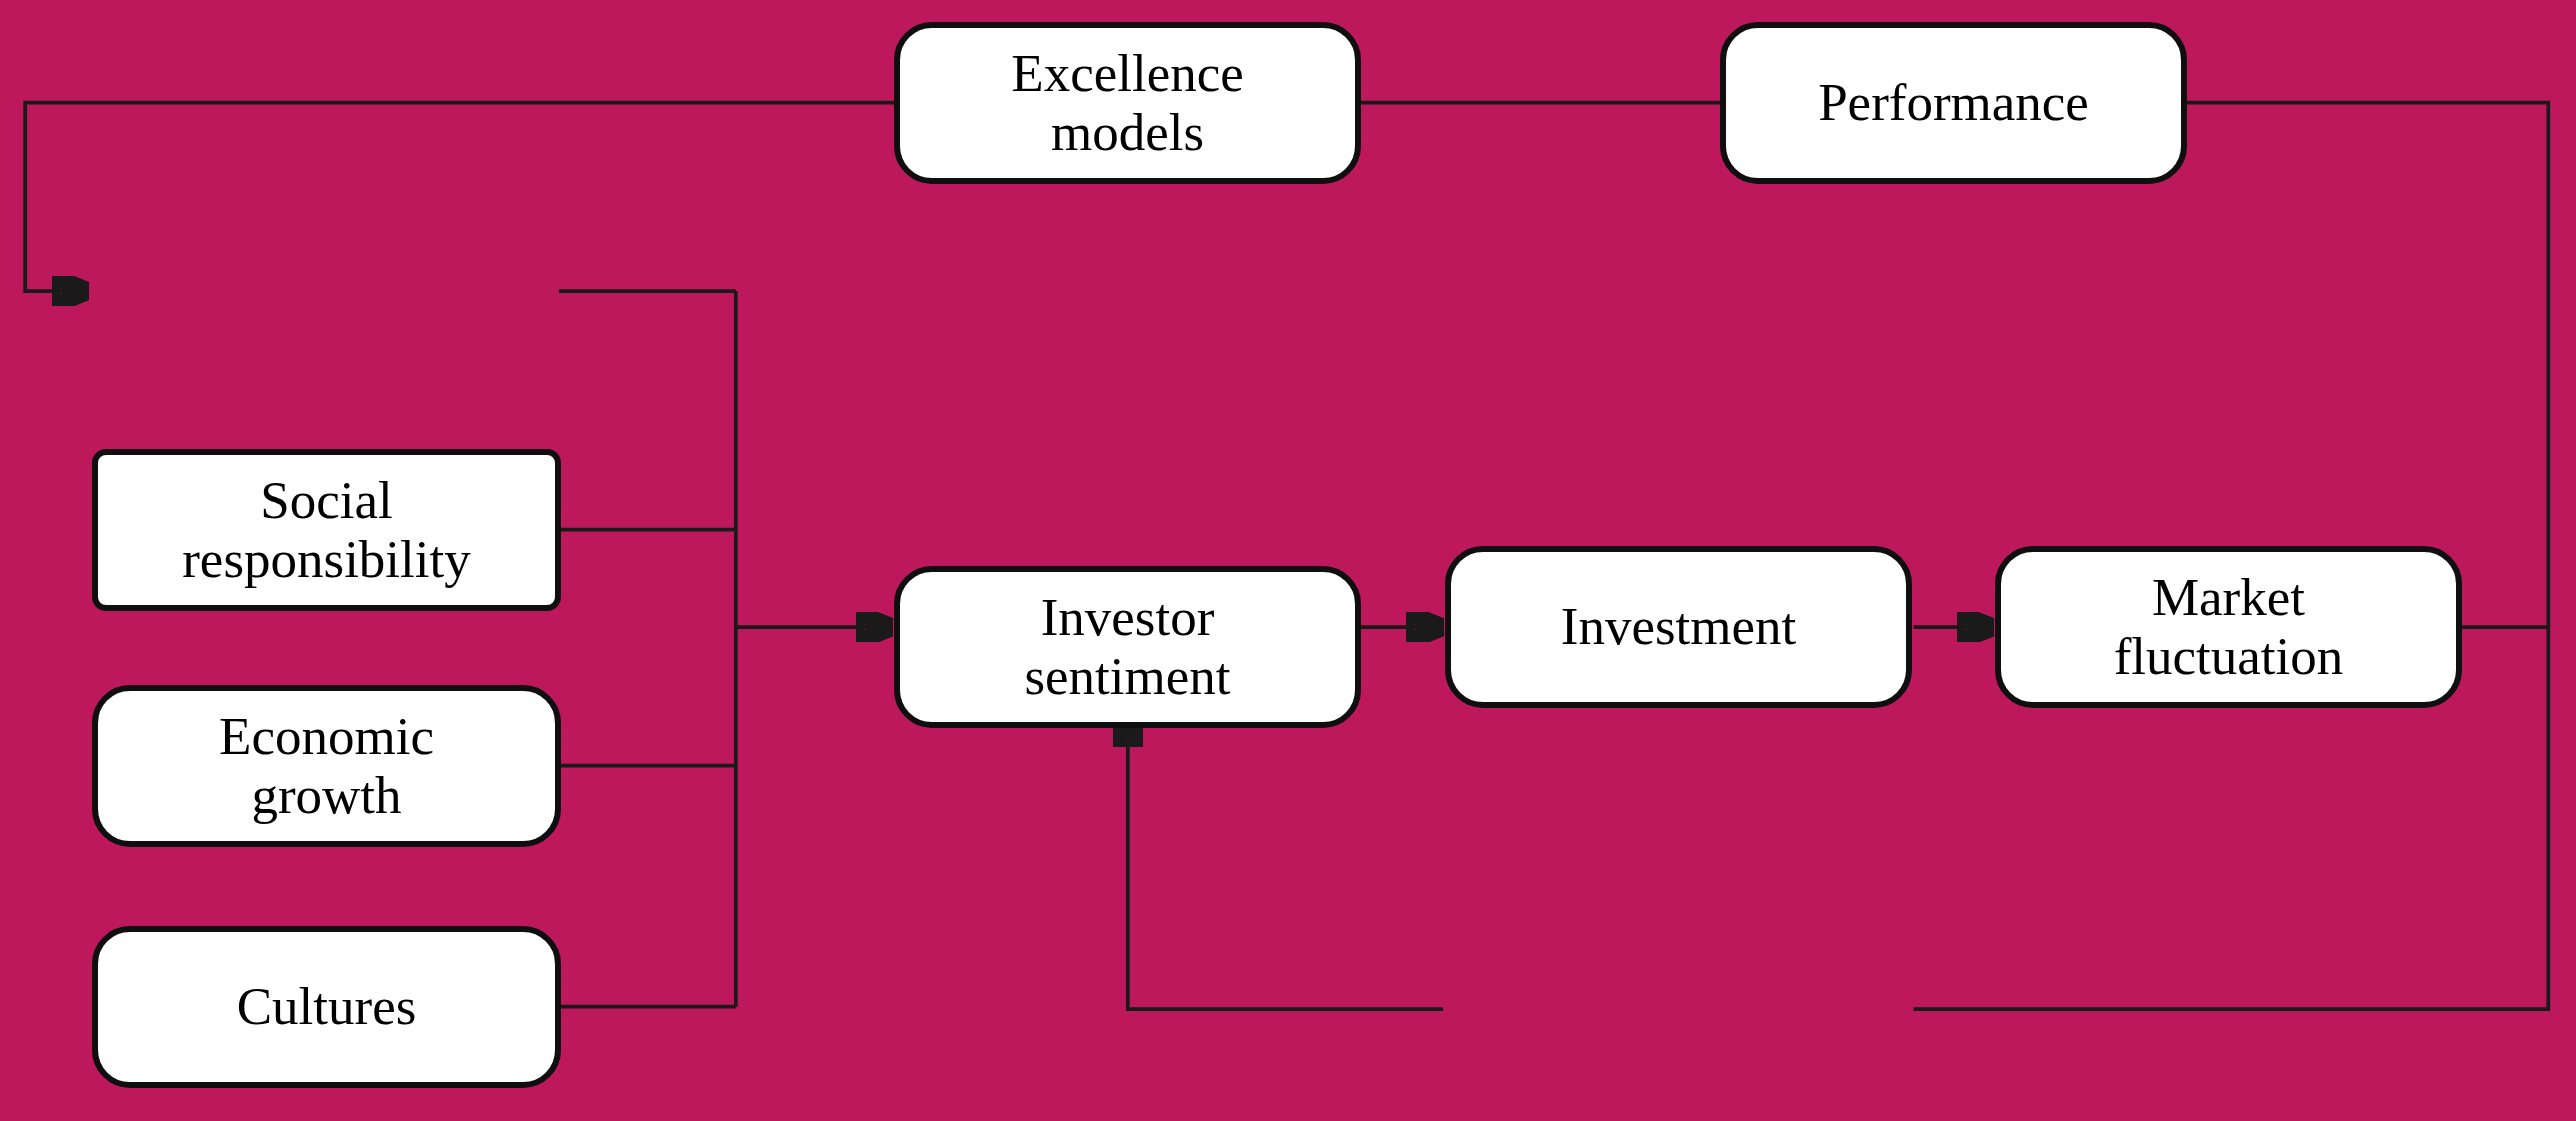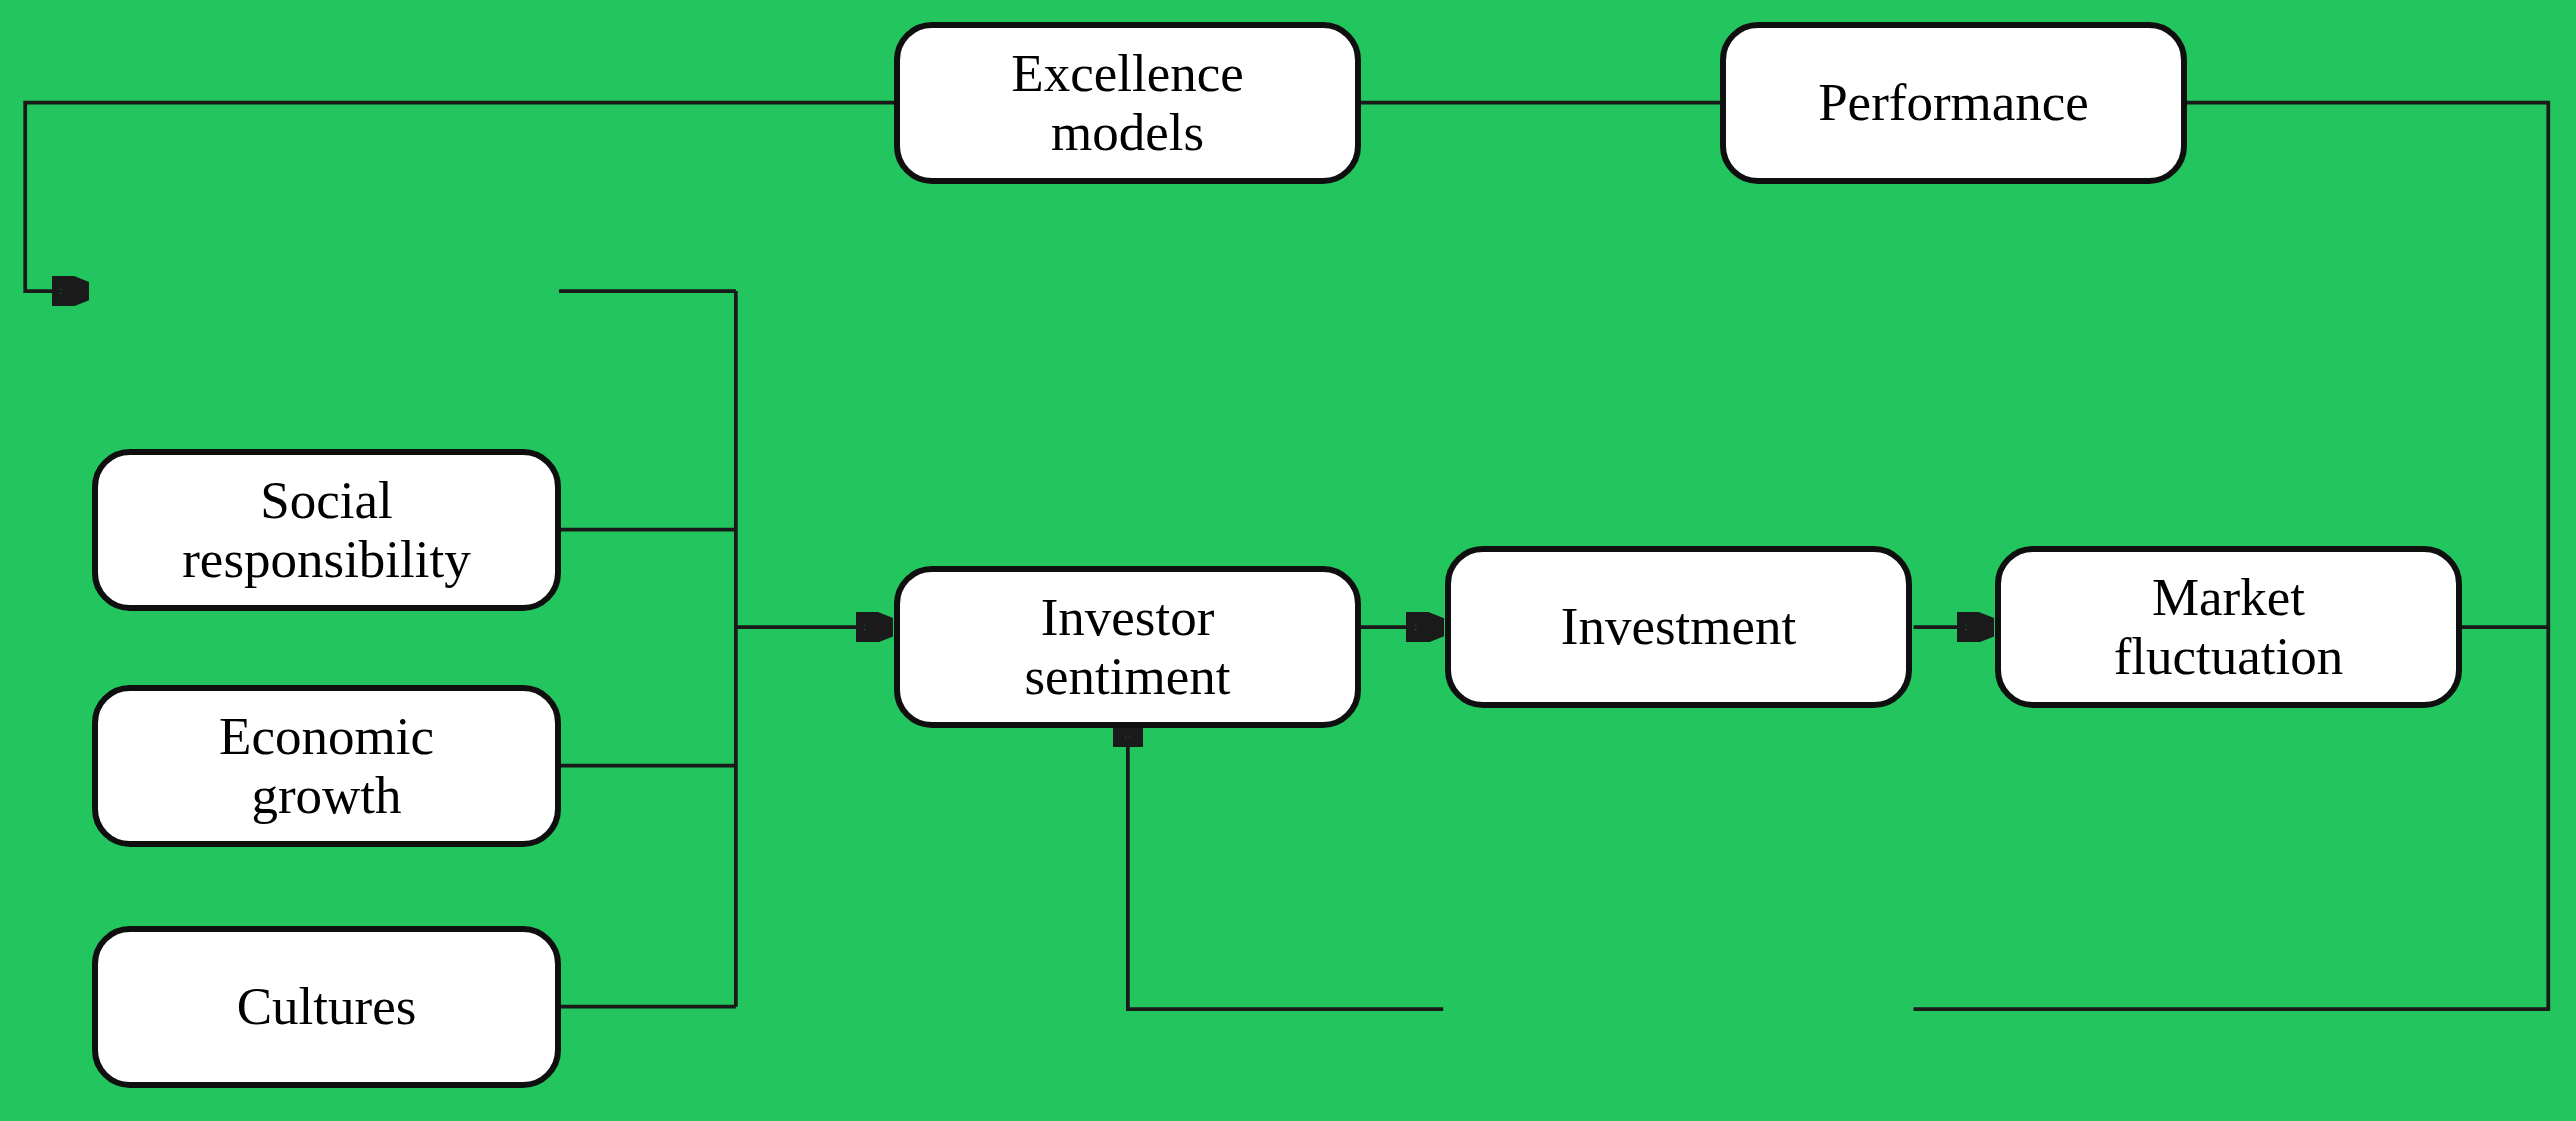--- a/index.html
+++ b/index.html
@@ -1,20 +1,20 @@
 <!DOCTYPE html>
 <html style="font-size:13.3px"><head>
 <meta charset="utf-8">
 <style>
   html, body { margin: 0; padding: 0; background: #ffffff; }
   #canvas {
     position: relative;
     width: 2576px;
     height: 1121px;
-    background: #22c55e;
+    background: #be185d;
     overflow: hidden;
     font-family: "Liberation Serif", "DejaVu Serif", serif;
   }
   #connector-layer {
     position: absolute;
     left: 0; top: 0;
     width: 2576px; height: 1121px;
   }
   #connector-layer path {
     fill: none;
@@ -78,21 +78,21 @@
 
   <div class="node" style="left:894px; top:22px; width:467px; height:162px;">
     <span class="node-label">Excellence models</span>
   </div>
 
   <div class="node" style="left:1720px; top:22px; width:467px; height:162px;">
     <span class="node-label">Performance</span>
   </div>
 
 
-  <div class="node" style="left:92px; top:449px; width:469px; height:162px;">
+  <div class="node" style="left:92px; top:449px; width:469px; height:162px;border-radius:14px;">
     <span class="node-label">Social responsibility</span>
   </div>
 
   <div class="node" style="left:92px; top:685px; width:469px; height:162px;align-items:center;">
     <span class="node-label">Economic growth</span>
   </div>
 
   <div class="node" style="left:92px; top:926px; width:469px; height:162px;">
     <span class="node-label">Cultures</span>
   </div>

